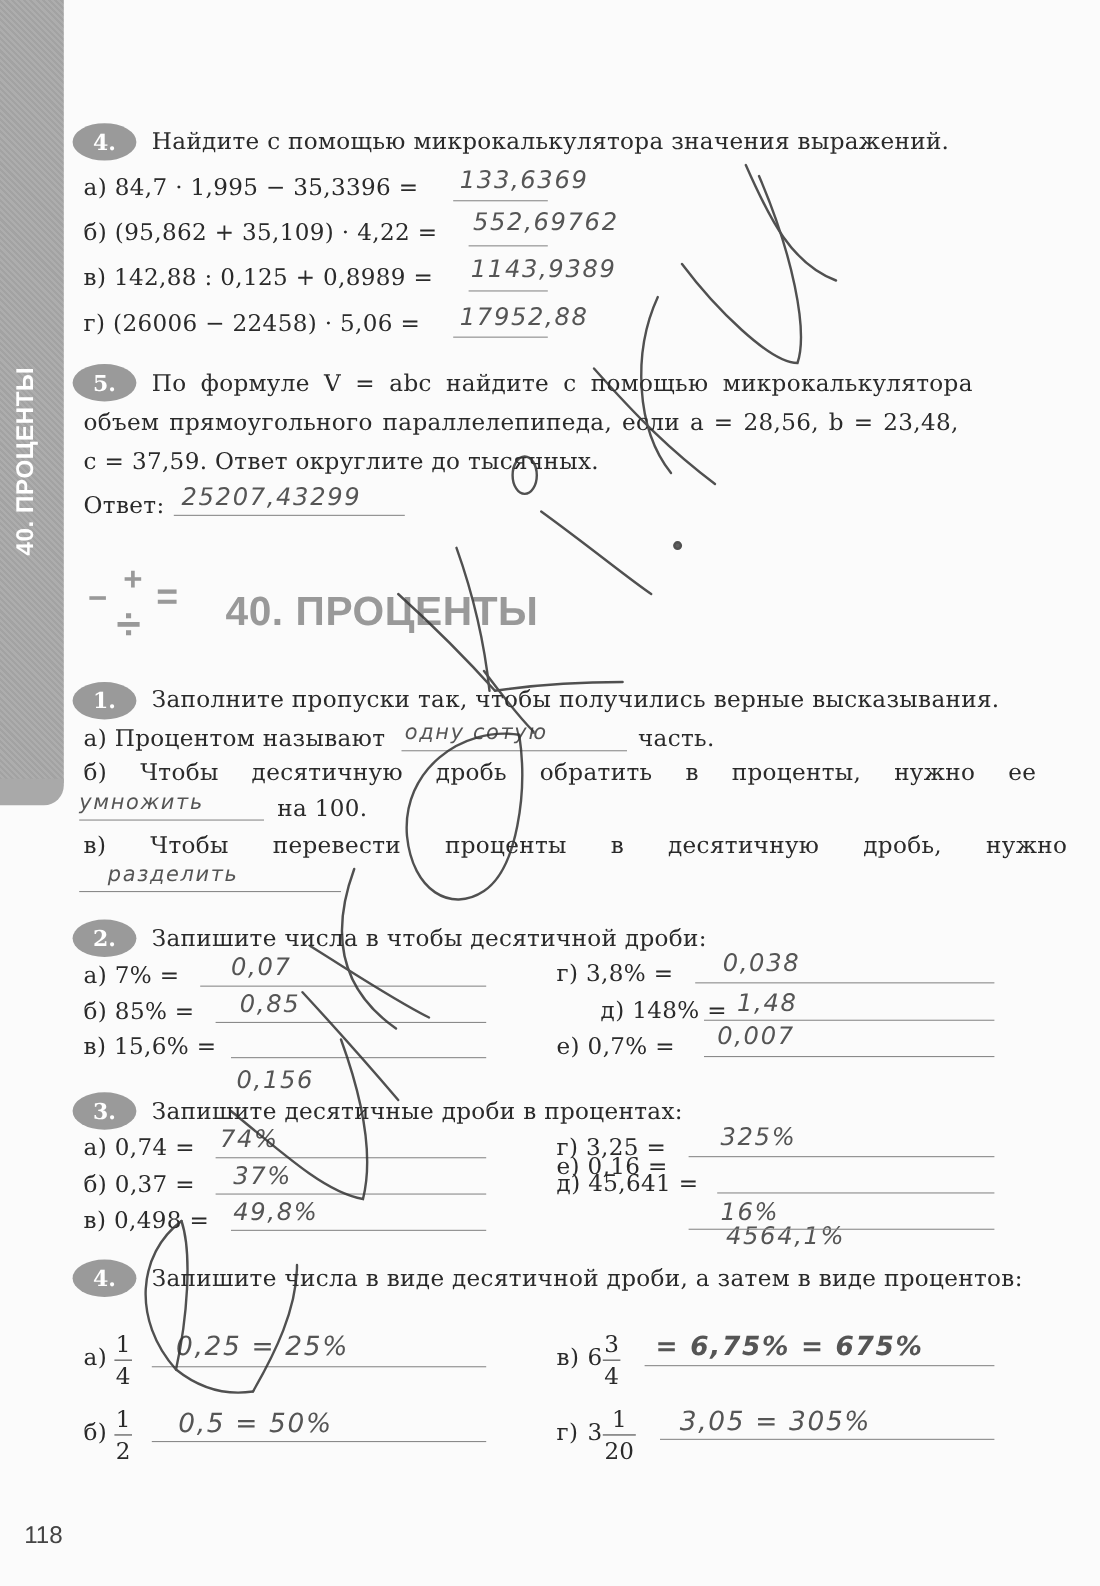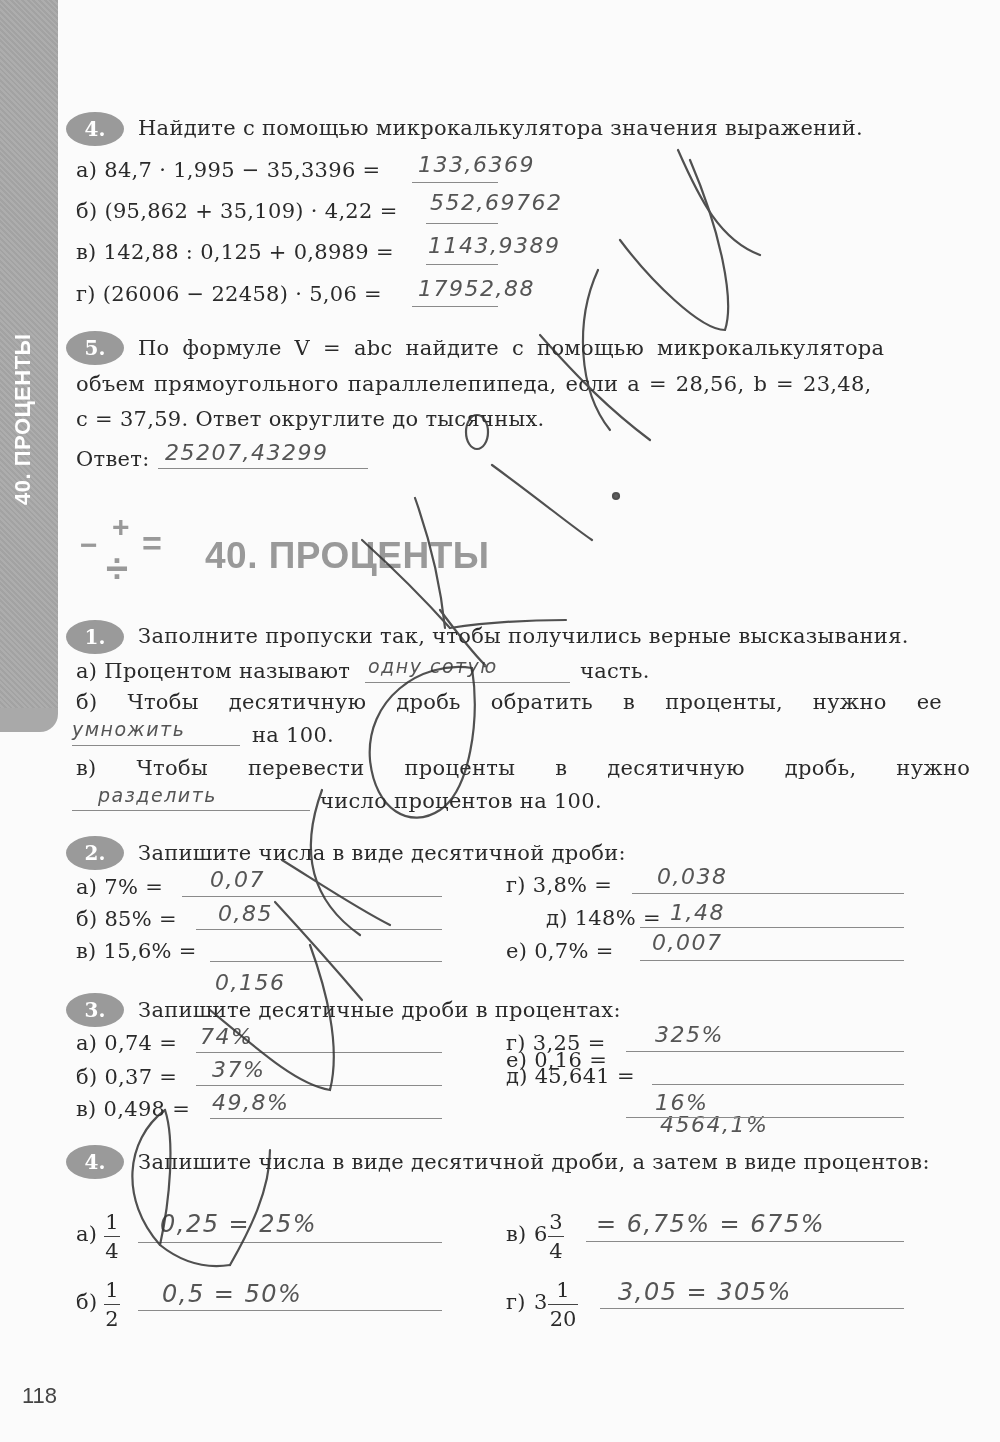--- a/index.html
+++ b/index.html
@@ -100,24 +100,23 @@
   <div class="line" style="left:580px;top:659px;">часть.</div>
 
   <div class="line" style="left:76px;top:690px;word-spacing:23px;">б) Чтобы десятичную дробь обратить в проценты, нужно ее</div>
   <div class="blank" style="left:72px;top:745px;width:168px;"></div>
   <div class="hw" style="left:72px;top:718px;font-size:19px;">умножить</div>
   <div class="line" style="left:252px;top:723px;">на 100.</div>
 
   <div class="line" style="left:76px;top:756px;word-spacing:33px;">в) Чтобы перевести проценты в десятичную дробь, нужно</div>
   <div class="blank" style="left:72px;top:810px;width:238px;"></div>
   <div class="hw" style="left:98px;top:784px;font-size:19px;">разделить</div>
-  <div class="line" style="left:320px;top:789px;">число процентов на 100.</div>
 
   <div class="num-badge" style="left:66px;top:836px;">2.</div>
-  <div class="line" style="left:138px;top:841px;">Запишите числа в виде десятичной дроби:</div>
+  <div class="line" style="left:138px;top:841px;">Запишите числа в чтобы десятичной дроби:</div>
 
   <div class="line" style="left:76px;top:875px;">а) 7% =</div>
   <div class="blank" style="left:182px;top:896px;width:260px;"></div>
   <div class="hw" style="left:210px;top:867px;">0,07</div>
 
   <div class="line" style="left:76px;top:907px;">б) 85% =</div>
   <div class="blank" style="left:196px;top:929px;width:246px;"></div>
   <div class="hw" style="left:218px;top:901px;">0,85</div>
 
   <div class="line" style="left:76px;top:939px;">в) 15,6% =</div>
@@ -185,21 +184,21 @@
   <div class="hw" style="left:162px;top:1280px;font-size:24px;">0,5 = 50%</div>
 
   <div class="line" style="left:506px;top:1222px;">в)</div>
   <div class="line" style="left:534px;top:1222px;">6</div>
   <div class="frac" style="left:548px;top:1210px;width:16px;">
     <div>3</div>
     <div class="bar"></div>
     <div>4</div>
   </div>
   <div class="blank" style="left:586px;top:1241px;width:318px;"></div>
-  <div class="hw" style="left:596px;top:1210px;font-size:24px;">= 6,75% = 675%</div>
+  <div class="hw" style="left:596px;top:1210px;font-size:24px;font-weight:bold;">= 6,75% = 675%</div>
 
   <div class="line" style="left:506px;top:1290px;">г)</div>
   <div class="line" style="left:534px;top:1290px;">3</div>
   <div class="frac" style="left:548px;top:1278px;width:30px;">
     <div>1</div>
     <div class="bar"></div>
     <div>20</div>
   </div>
   <div class="blank" style="left:600px;top:1308px;width:304px;"></div>
   <div class="hw" style="left:618px;top:1278px;font-size:24px;">3,05 = 305%</div>

